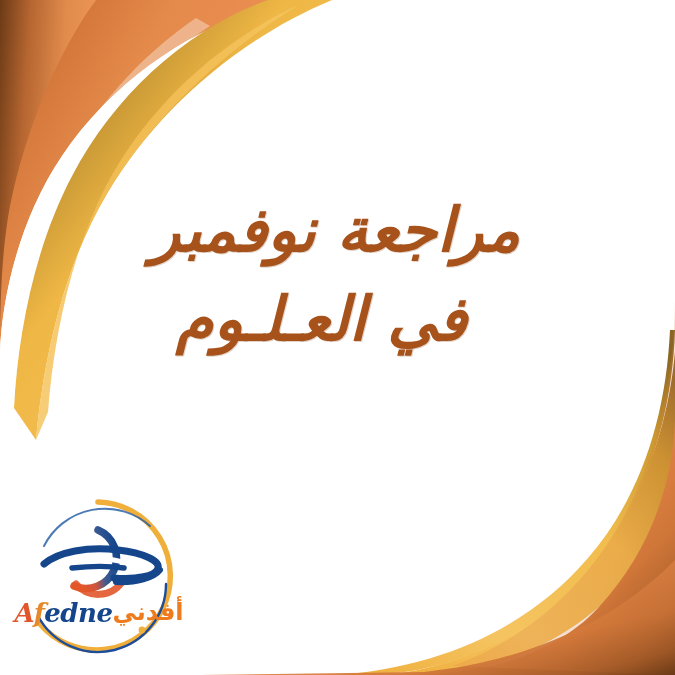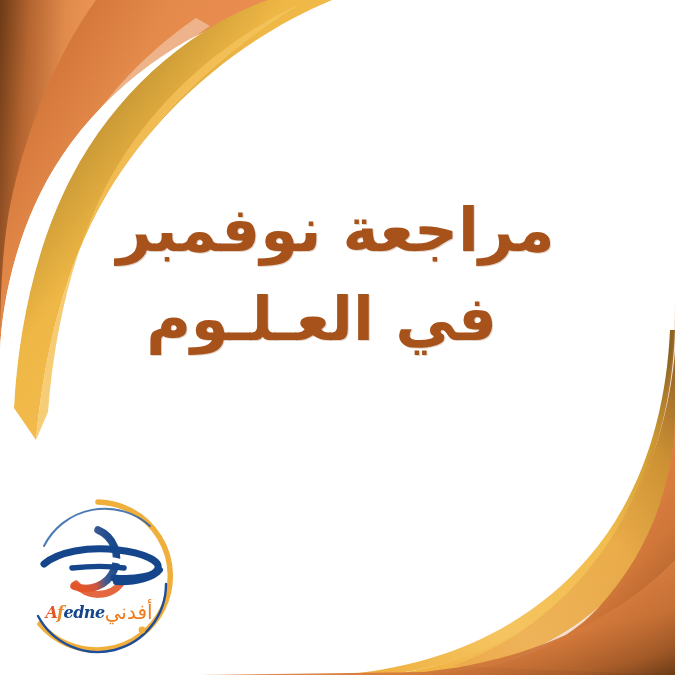--- a/index.html
+++ b/index.html
@@ -27,20 +27,21 @@
   
   .title-wrap{
     position:absolute;
     left:0;
     right:0;
     top:196px;
     z-index:6;
     direction:rtl;
     text-align:center;
     padding:0 76px 0 78px;
+    font-style:italic;
   }
   .title-line{
     display:block;
     color:#A7521A;
     font-family:"DejaVu Sans","Liberation Sans",sans-serif;
     font-weight:bold;
     letter-spacing:0;
     text-shadow:1px 1px 0 rgba(120,60,18,.22);
     white-space:nowrap;
   }
@@ -74,32 +75,32 @@
     height:34px;
     display:flex;
     align-items:center;
     justify-content:center;
     gap:0px;
   }
   .logo-latin{
     font-family:"DejaVu Serif","Liberation Serif",serif;
     font-style:italic;
     font-weight:bold;
-    font-size:16px;
+    font-size:26px;
     line-height:1;
     letter-spacing:-0.5px;
     white-space:nowrap;
   }
   .logo-latin .c-a{color:#E2572A;}
   .logo-latin .c-f{color:#E58A2C;}
   .logo-latin .c-edne{color:#15468C;}
   .logo-arabic{
     font-family:"DejaVu Sans","Liberation Sans",sans-serif;
-    font-weight:normal;
-    font-size:20px;
+    font-weight:bold;
+    font-size:24px;
     line-height:1;
     color:#EE7C1E;
     direction:rtl;
     margin-right:-2px;
     margin-bottom:2px;
     white-space:nowrap;
   }
 </style>
 </head>
 <body>

